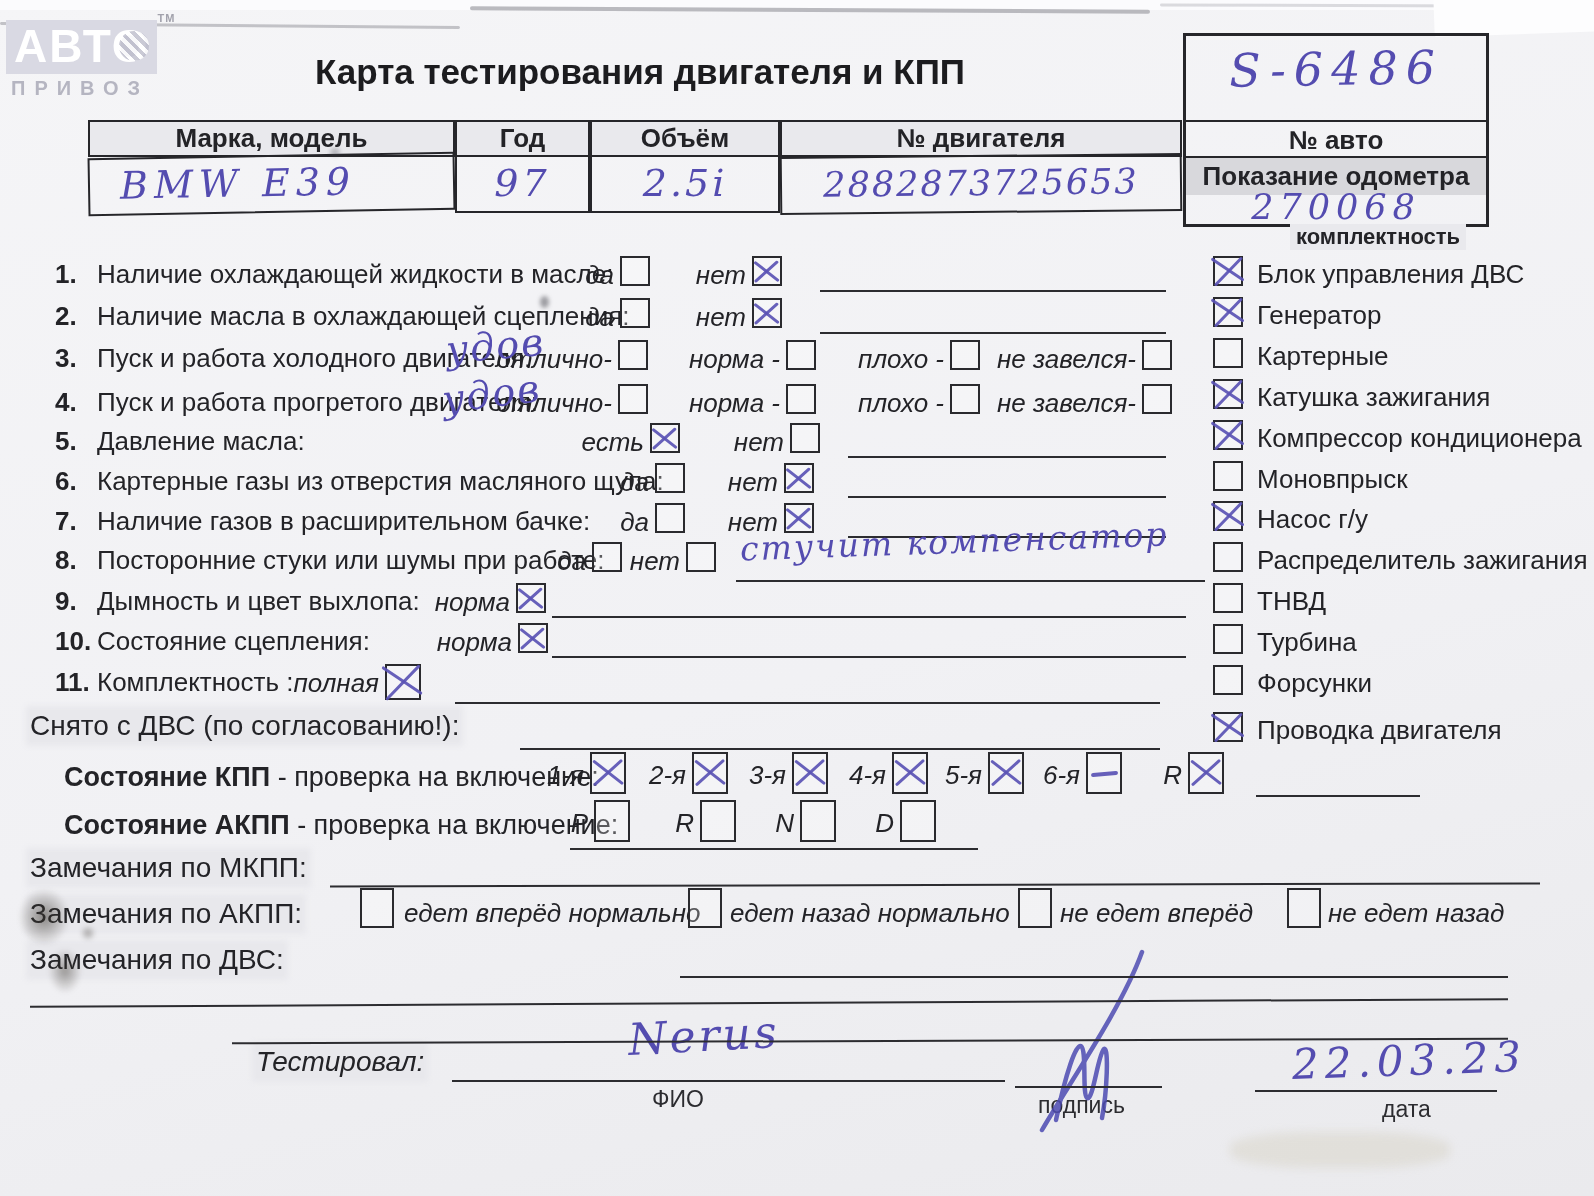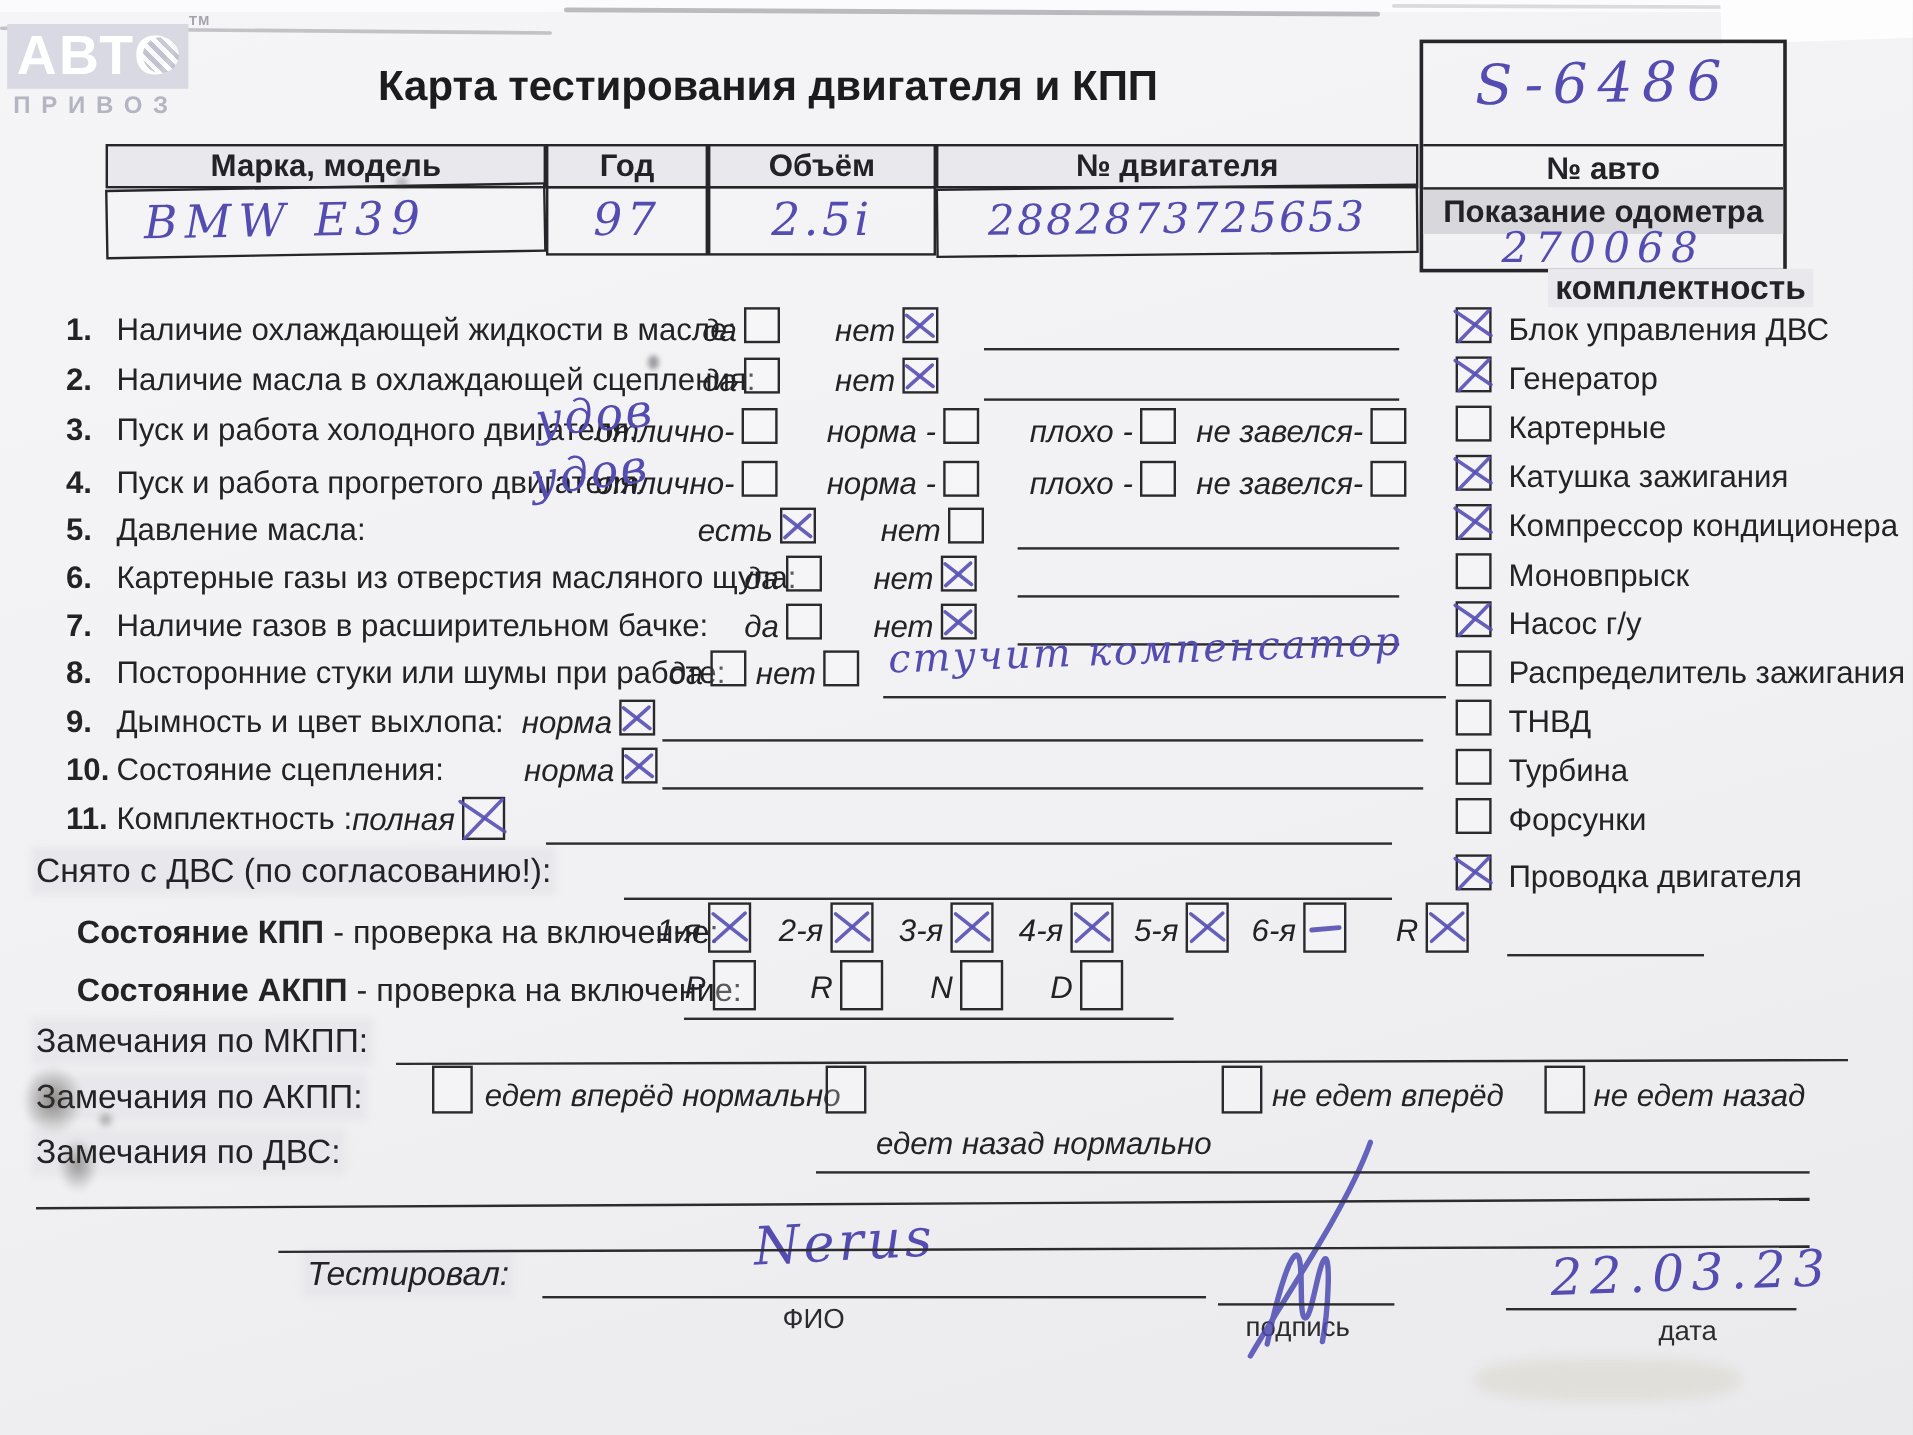--- a/index.html
+++ b/index.html
@@ -32,21 +32,21 @@
   
   .ith, .itv { position:absolute; box-sizing:border-box; border:2px solid #26262a; text-align:center; }
   .ith { top:120px; height:37px; background:#e9e9ed; font-weight:bold; font-size:26px; line-height:33px; }
   .itv { top:155px; height:58px; font-size:38px; line-height:52px; }
   .itv.hand { position:absolute; }
   
   .cl-num { position:absolute; font-weight:bold; font-size:26px; white-space:nowrap; }
   .cl-text { position:absolute; font-size:26px; white-space:nowrap; }
   .opt-label { position:absolute; width:246px; text-align:right; font-style:italic; font-size:26px; white-space:nowrap; }
   .eq-label { position:absolute; font-size:26px; white-space:nowrap; }
-  .eq-head { position:absolute; left:1290px; top:224px; font-weight:bold; font-size:28px; background:#e9e9ed; padding:0 6px; }
+  .eq-head { position:absolute; left:1290px; top:224px; font-weight:bold; font-size:22px; background:#e9e9ed; padding:0 6px; }
   .gear-label { position:absolute; width:128px; text-align:right; font-style:italic; font-size:26px; white-space:nowrap; }
   .akpp-opt-label { position:absolute; font-style:italic; font-size:26px; white-space:nowrap; }
   .cbox { position:absolute; border:2px solid #2a2a2e; box-sizing:border-box; background:rgba(255,255,255,.25); }
   .xmark { position:absolute; left:0; top:0; width:100%; height:100%; }
   .xmark::before, .xmark::after { content:""; position:absolute; left:-10%; right:-10%; top:46%; height:3.2px;
     background:#5a52b4; border-radius:2px; opacity:.92; }
   .xmark::before { transform:rotate(38deg); }
   .xmark::after  { transform:rotate(-42deg); }
   .xmark.wild::before { left:-28%; right:-22%; top:40%; transform:rotate(34deg); }
   .xmark.wild::after  { left:-24%; right:-26%; top:48%; transform:rotate(-46deg); }
@@ -295,21 +295,21 @@
     <div class="cbox" style="left: 594px; top: 800px; width: 36px; height: 42px;"></div>
     <div class="gear-label" style="left: 566px; top: 808px;">R</div>
     <div class="cbox" style="left: 700px; top: 800px; width: 36px; height: 42px;"></div>
     <div class="gear-label" style="left: 666px; top: 808px;">N</div>
     <div class="cbox" style="left: 800px; top: 800px; width: 36px; height: 42px;"></div>
     <div class="gear-label" style="left: 766px; top: 808px;">D</div>
     <div class="cbox" style="left: 900px; top: 800px; width: 36px; height: 42px;"></div>
     <div class="cbox" style="left: 360px; top: 888px; width: 34px; height: 40px;"></div>
     <div class="akpp-opt-label" style="left: 404px; top: 898px;">едет вперёд нормально</div>
     <div class="cbox" style="left: 688px; top: 888px; width: 34px; height: 40px;"></div>
-    <div class="akpp-opt-label" style="left: 730px; top: 898px; margin-top: 40px;">едет назад нормально</div>
+    <div class="akpp-opt-label" style="left: 730px; top: 898px;">едет назад нормально</div>
     <div class="cbox" style="left: 1018px; top: 888px; width: 34px; height: 40px;"></div>
     <div class="akpp-opt-label" style="left: 1060px; top: 898px;">не едет вперёд</div>
     <div class="cbox" style="left: 1287px; top: 888px; width: 34px; height: 40px;"></div>
     <div class="akpp-opt-label" style="left: 1328px; top: 898px;">не едет назад</div>
     <div class="wline" style="left: 520px; top: 748px; width: 640px;"></div>
     <div class="wline" style="left: 1256px; top: 795px; width: 164px;"></div>
     <div class="wline" style="left: 570px; top: 848px; width: 408px;"></div>
     <div class="wline" style="left: 330px; top: 884px; width: 1210px; transform: rotate(-0.15deg);"></div>
     <div class="wline" style="left: 680px; top: 976px; width: 828px;"></div>
     <div class="wline" style="left: 30px; top: 1002px; width: 1478px; transform: rotate(-0.3deg);"></div>

